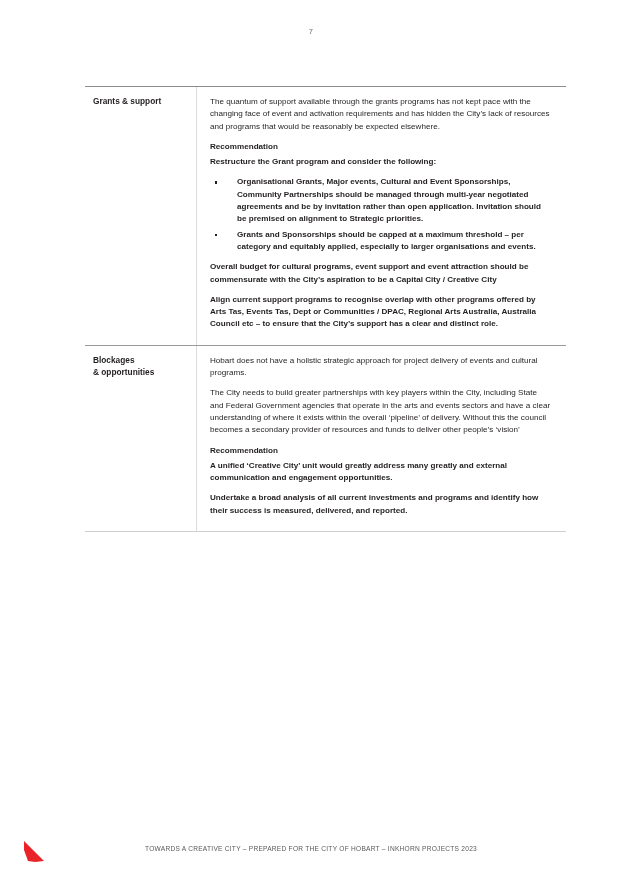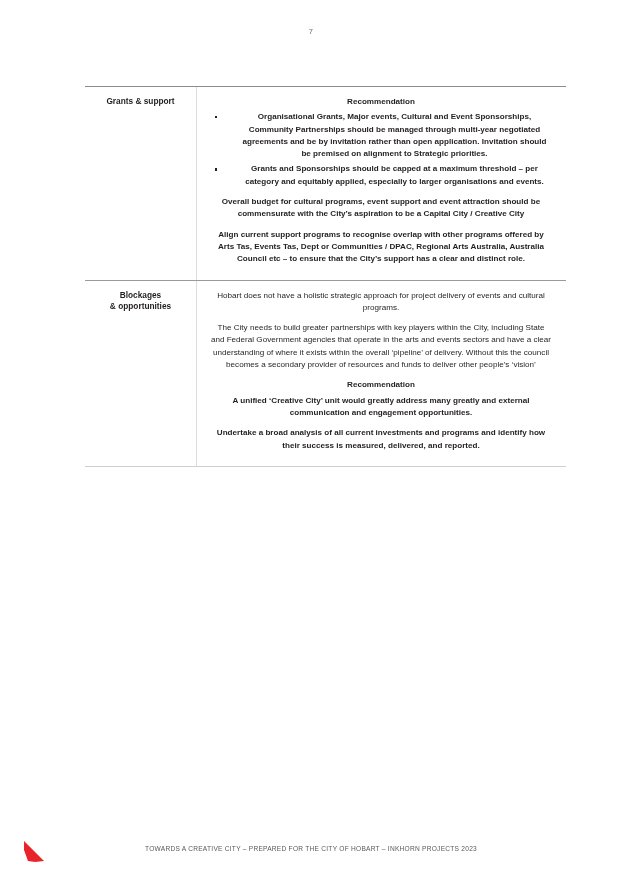--- a/index.html
+++ b/index.html
@@ -35,21 +35,20 @@
     left: 85px;
     top: 86px;
     width: 481px;
     border-top: 1.4px solid #8c8c8c;
     border-bottom: 0.6px solid #cfcfcf;
     box-sizing: border-box;
   }
   .row {
     display: flex;
     align-items: stretch;
-    text-align: center;
   }
   .row + .row {
     border-top: 1.1px solid #9a9a9a;
   }
   .col-label {
     width: 111px;
     flex: 0 0 111px;
     box-sizing: border-box;
     padding: 9px 8px 12px 8px;
     font-size: 8.3px;
@@ -136,21 +135,23 @@
 <div class="page">
 
   <div class="page-number">7</div>
 
   <div class="content-table" id="content-table">
       <div class="row">
         <div class="col-label">
           <span class="lbl-line">Grants &amp; support</span>
         </div>
         <div class="col-body">
+          <p class="para">The quantum of support available through the grants programs has not kept pace with the changing face of event and activation requirements and has hidden the City’s lack of resources and programs that would be reasonably be expected elsewhere.</p>
           <p class="heading">Recommendation</p>
+          <p class="para bold">Restructure the Grant program and consider the following:</p>
           <ul class="bullets">
             <li>Organisational Grants, Major events, Cultural and Event Sponsorships, Community Partnerships should be managed through multi-year negotiated agreements and be by invitation rather than open application. Invitation should be premised on alignment to Strategic priorities.</li>
             <li>Grants and Sponsorships should be capped at a maximum threshold – per category and equitably applied, especially to larger organisations and events.</li>
           </ul>
           <p class="para bold">Overall budget for cultural programs, event support and event attraction should be commensurate with the City’s aspiration to be a Capital City / Creative City</p>
           <p class="para bold">Align current support programs to recognise overlap with other programs offered by Arts Tas, Events Tas, Dept or Communities / DPAC, Regional Arts Australia, Australia Council etc – to ensure that the City’s support has a clear and distinct role.</p>
         </div>
       </div>
       <div class="row">
         <div class="col-label">

